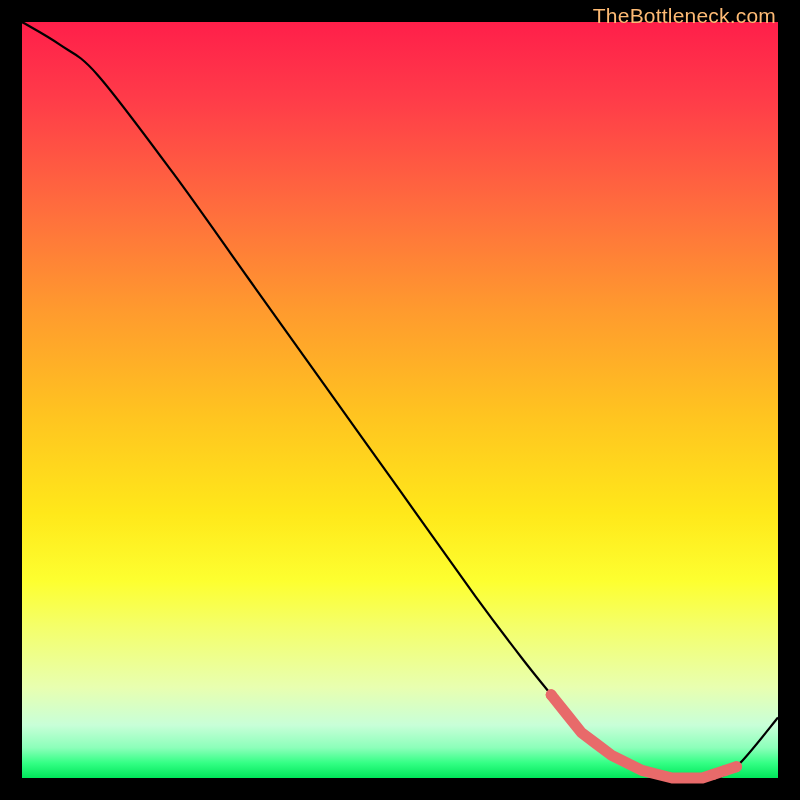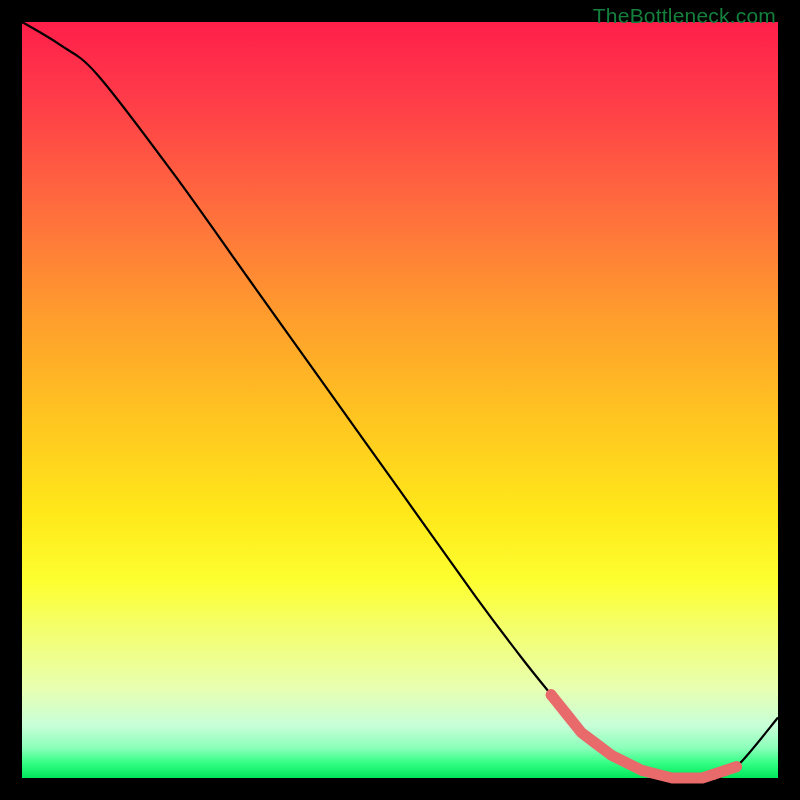--- a/index.html
+++ b/index.html
@@ -43,21 +43,21 @@
       #c8ffd8 93%,
       #8cffba 96%,
       #34ff85 98%,
       #00e65a 100%
     );
   }
   .watermark {
     position: absolute;
     right: 24px;
     top: 4px;
-    color: #15803d;
+    color: #fdba74;
     font-size: 21px;
     font-weight: normal;
     letter-spacing: 0.2px;
   }
   svg.curve {
     position: absolute;
     left: 0;
     top: 0;
     width: 756px;
     height: 756px;

